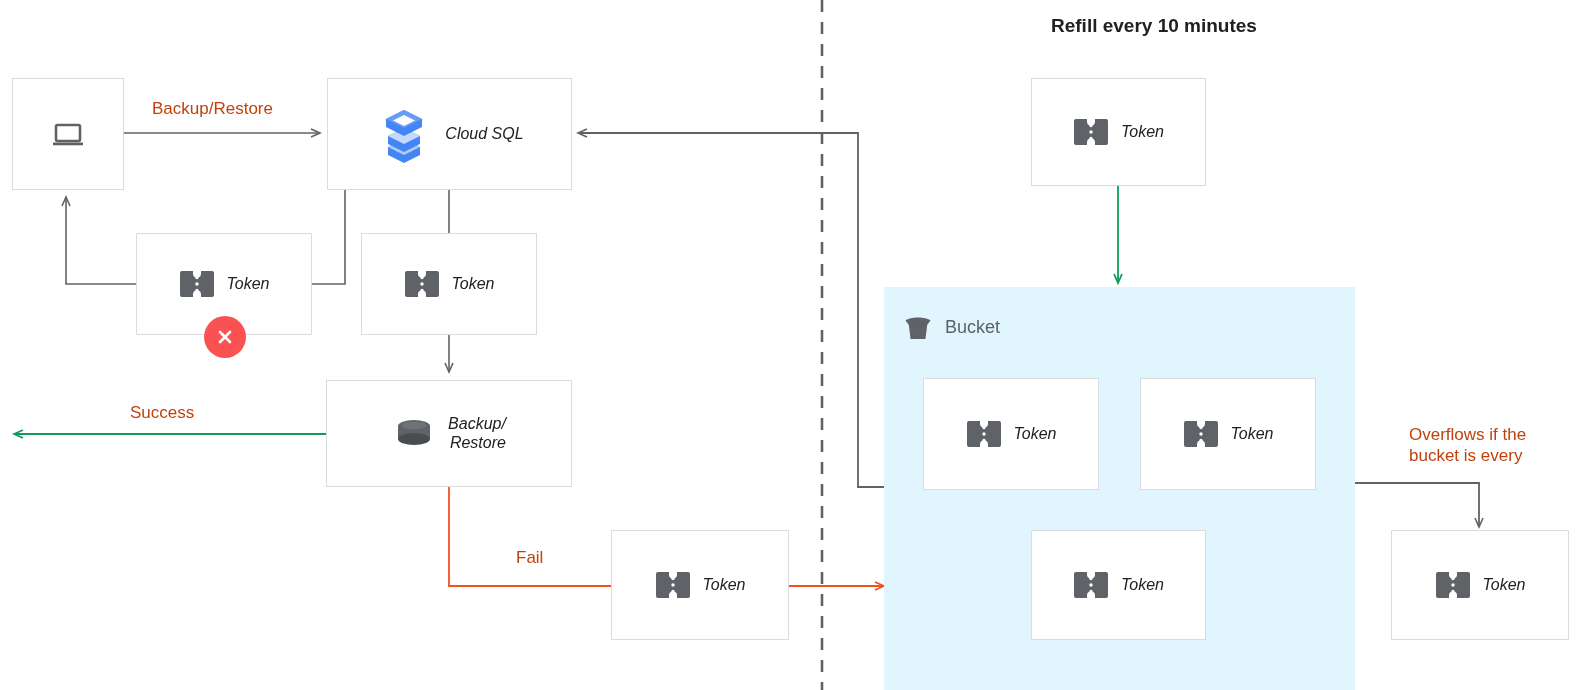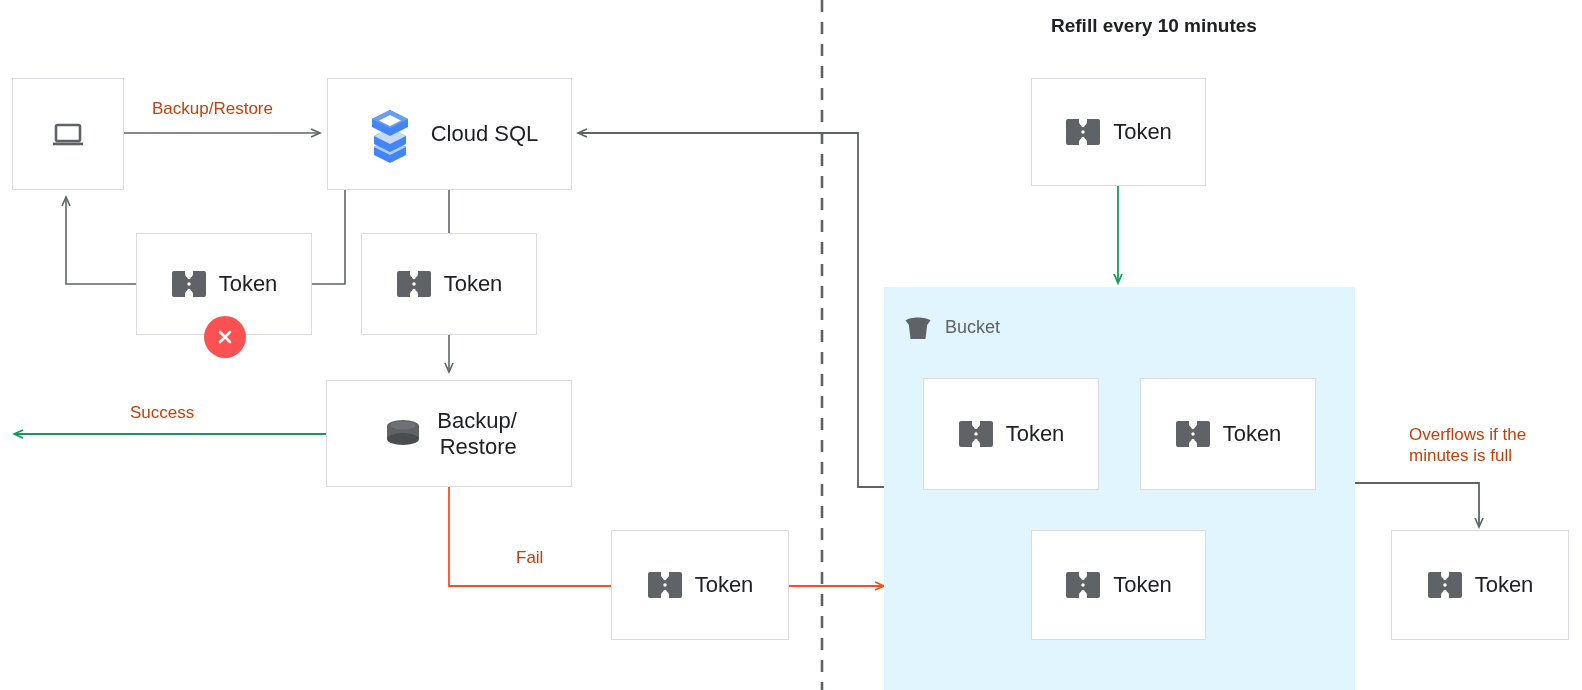--- a/index.html
+++ b/index.html
@@ -3,21 +3,21 @@
 <meta charset="utf-8">
 <style>
   html,body{margin:0;padding:0;background:#ffffff;}
   body{font-family:"Liberation Sans", sans-serif;}
   #stage{position:relative;width:1582px;height:690px;overflow:hidden;background:#fff;}
   #edges{position:absolute;left:0;top:0;width:1582px;height:690px;}
 
   .node{position:absolute;box-sizing:border-box;background:#ffffff;border:1px solid #dadce0;
         display:flex;align-items:center;justify-content:center;}
   .node .inner{display:flex;align-items:center;gap:12px;}
-  .node .lbl{font-size:22px;color:#202124;line-height:1.15;white-space:pre-line;}
+  .node .lbl{font-size:16px;color:#202124;line-height:1.15;white-space:pre-line;font-style:italic;}
 
   .title{position:absolute;font-size:19px;font-weight:bold;color:#202124;white-space:nowrap;}
   .edge-label{position:absolute;font-size:17px;color:#c2410c;line-height:1.25;white-space:pre-line;}
 
   .bucket-region{position:absolute;background:#e1f5fe;}
   .bucket-head{position:absolute;display:flex;align-items:center;gap:10px;}
   .bucket-head .lbl{font-size:18px;color:#5f6368;}
 
   .fail-badge{position:absolute;width:42px;height:42px;border-radius:50%;background:#fa5252;
               display:flex;align-items:center;justify-content:center;}
@@ -241,15 +241,15 @@
     </div>
   </div>
 
   <div class="edge-label" style="left:152px;top:98px;">Backup/Restore</div>
 
   <div class="edge-label" style="left:130px;top:402px;">Success</div>
 
   <div class="edge-label" style="left:516px;top:547px;">Fail</div>
 
   <div class="edge-label" style="left:1409px;top:424px;">Overflows if the
-minutes is full</div>
+bucket is every</div>
 
 </div>
 
 </body></html>

